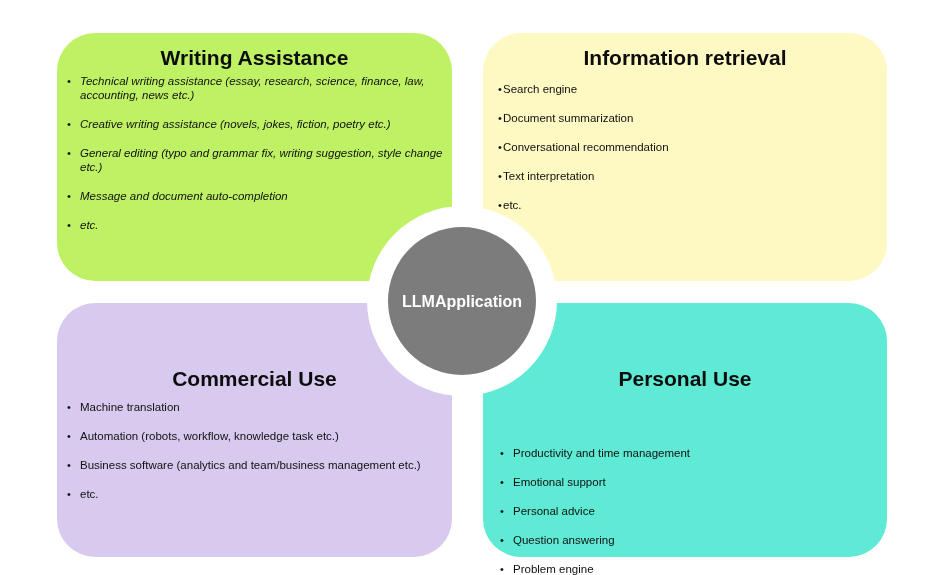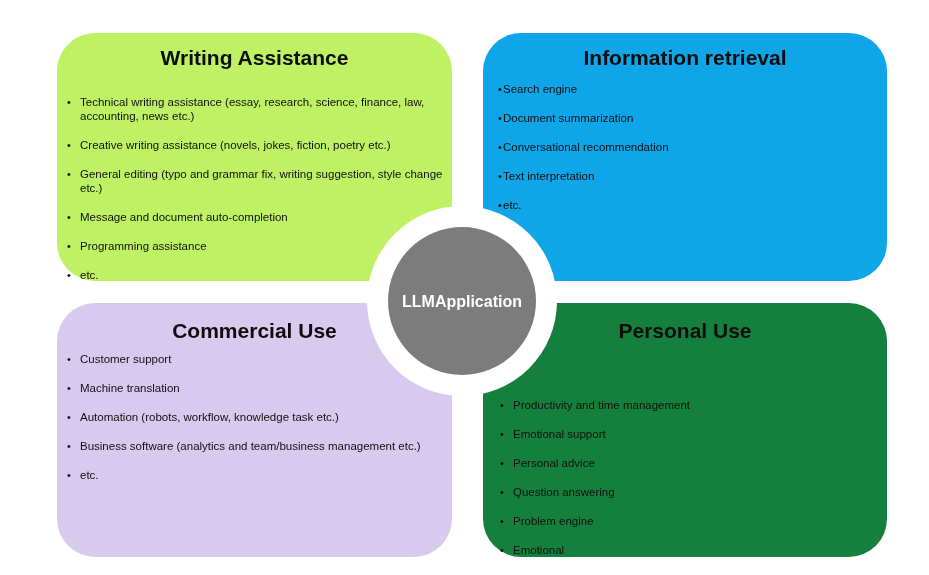--- a/index.html
+++ b/index.html
@@ -11,34 +11,34 @@
     font-family: "Liberation Sans", sans-serif;
     overflow: hidden;
   }
   .quad {
     position: absolute;
     border-radius: 38px;
     box-sizing: border-box;
     color: #111111;
   }
   .q-wa { left: 57px;  top: 33px;  width: 395px; height: 248px; background: #bef264; }
-  .q-ir { left: 483px; top: 33px;  width: 404px; height: 248px; background: #0ea5e9; }
+  .q-ir { left: 483px; top: 33px;  width: 404px; height: 248px; background: #fef9c3; }
   .q-cu { left: 57px;  top: 303px; width: 395px; height: 254px; background: #D8CAEF; }
-  .q-pu { left: 483px; top: 303px; width: 404px; height: 254px; background: #15803d; }
+  .q-pu { left: 483px; top: 303px; width: 404px; height: 254px; background: #5eead4; }
 
   .quad h2 {
     margin: 0;
     padding-top: 13px;
     text-align: center;
     font-size: 21px;
     line-height: 24px;
     font-weight: 700;
     color: #0d0d0d;
   }
-  .q-cu h2, .q-pu h2 { padding-top: 16px; }
+  .q-cu h2, .q-pu h2 { padding-top: 16px; margin-top: 48px; }
 
   ul.items {
     list-style: none;
     margin: 0;
     padding: 0;
   }
   ul.items li {
     position: relative;
     font-size: 11.5px;
     line-height: 14px;
@@ -46,21 +46,21 @@
     color: #111111;
   }
   ul.items li::before {
     content: "\2022";
     position: absolute;
     top: 0;
     font-size: 11px;
   }
 
   
-  .q-wa ul.items { margin-top: 25px; }
+  .q-wa ul.items { margin-top: 4px; font-style: italic; }
   .q-cu ul.items { margin-top: 9px; }
   .q-wa li, .q-cu li { padding-left: 23px; padding-right: 8px; }
   .q-wa li::before, .q-cu li::before { left: 10px; }
   .q-cu li { margin-bottom: 14px; }
 
   
   .q-ir ul.items { margin-top: 12px; }
   .q-ir li { padding-left: 20px; padding-right: 8px; }
   .q-ir li::before { left: 15px; }
 
@@ -99,40 +99,38 @@
 
 <div class="canvas">
 
   <section class="quad q-wa">
     <h2>Writing Assistance</h2>
     <ul class="items">
       <li>Technical writing assistance (essay, research, science, finance, law, accounting, news etc.)</li>
       <li>Creative writing assistance (novels, jokes, fiction, poetry etc.)</li>
       <li>General editing (typo and grammar fix, writing suggestion, style change etc.)</li>
       <li>Message and document auto-completion</li>
-      <li>Programming assistance</li>
       <li>etc.</li>
     </ul>
   </section>
 
   <section class="quad q-ir">
     <h2>Information retrieval</h2>
     <ul class="items">
       <li>Search engine</li>
       <li>Document summarization</li>
       <li>Conversational recommendation</li>
       <li>Text interpretation</li>
       <li>etc.</li>
     </ul>
   </section>
 
   <section class="quad q-cu">
     <h2>Commercial Use</h2>
     <ul class="items">
-      <li>Customer support</li>
       <li>Machine translation</li>
       <li>Automation (robots, workflow, knowledge task etc.)</li>
       <li>Business software (analytics and team/business management etc.)</li>
       <li>etc.</li>
     </ul>
   </section>
 
   <section class="quad q-pu">
     <h2>Personal Use</h2>
     <div class="pu-cols">

